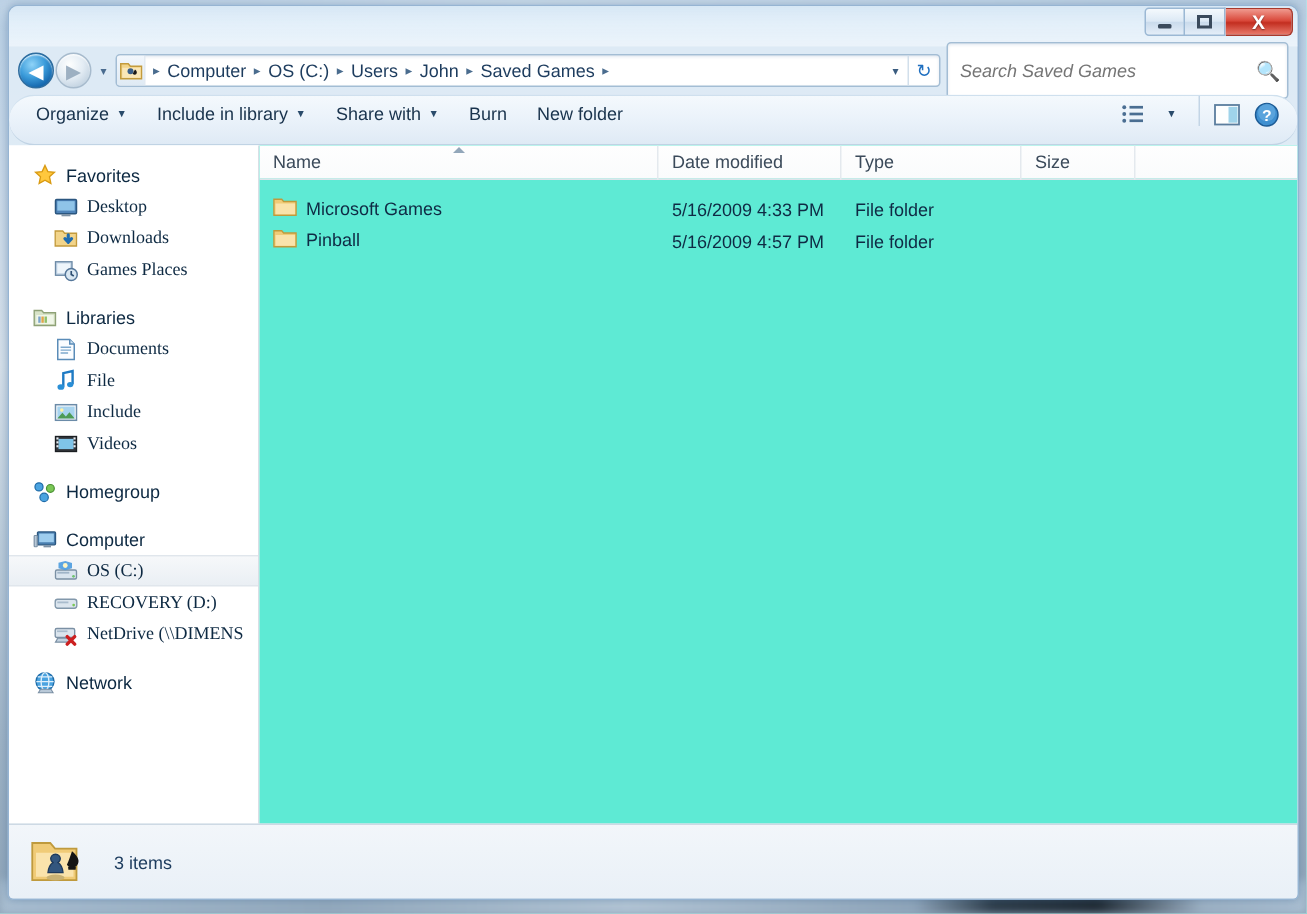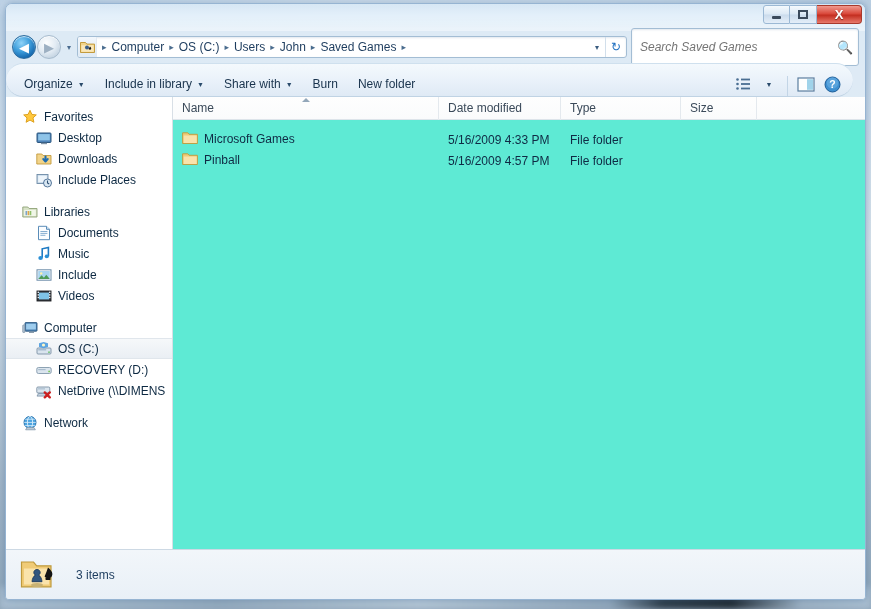--- a/index.html
+++ b/index.html
@@ -123,25 +123,25 @@
   }
   .search-input {
     flex: 1; border: none; outline: none; font-size: 12px;
     font-family: "Liberation Sans", sans-serif;
     font-style: italic; color: #8c8c8c; background: transparent;
   }
   .search-ico { color: #27598c; font-size: 13px; flex: none; }
 
   
   .toolbar {
-    position: absolute; left: 0; top: 59px; right: 12px; height: 34px;
+    position: absolute; left: 0; top: 59px; right: 0; height: 34px;
     background: linear-gradient(180deg,#f4f9fd 0%,#eaf2fa 50%,#dfeaf5 100%);
     border-top: 1px solid #cfe0ee;
     border-bottom: 1px solid #c0d3e4;
-    display: flex; align-items: flex-end; padding: 0 8px; border-radius: 17px;
+    display: flex; align-items: flex-start; padding: 0 8px; border-radius: 17px;
   }
   .tb-btn {
     height: 24px; padding: 0 9px; display: flex; align-items: center; gap: 5px;
     font-size: 12px; color: #19334d; cursor: pointer; border-radius: 3px;
     border: 1px solid transparent; white-space: nowrap;
   }
   .caret { font-size: 7px; color: #2a4b6b; }
   .tb-spacer { flex: 1; }
   .tb-ico {
     width: 26px; height: 24px; display: flex; align-items: center; justify-content: center;
@@ -160,21 +160,21 @@
     width: 167px; flex: none; background: #fff;
     border-right: 1px solid #d8dfe6;
     padding-top: 9px; overflow: hidden;
   }
   .nav-group { margin-bottom: 11px; }
   .nav-row {
     height: 21px; display: flex; align-items: center; gap: 6px;
     padding-left: 16px; font-size: 12px; color: #0d2942;
     cursor: pointer; white-space: nowrap;
   }
-  .nav-row.child { padding-left: 30px; }
+  .nav-row.child { padding-left: 30px; font-family: Liberation Serif, serif; }
   .nav-row.selected {
     background: linear-gradient(180deg,#f6f8fa,#eaeff4);
     border-top: 1px solid #e0e6ec;
     border-bottom: 1px solid #e0e6ec;
     height: 21px;
   }
   .nico { width: 16px; height: 16px; flex: none; display: block; }
 
   
   .filepane { flex: 1; background: #5eead4; position: relative; overflow: hidden; }
@@ -367,21 +367,21 @@
         </div>
         <div class="nav-row child">
           <span class="nico">
             <svg width="16" height="16" viewBox="0 0 16 16">
                 <rect x="1" y="2.5" width="11" height="9" fill="#c6d8e8" stroke="#6d8aa6" stroke-width="0.9"></rect>
                 <rect x="2.2" y="3.7" width="8.6" height="6.4" fill="#eef5fb"></rect>
                 <circle cx="11.5" cy="11" r="4" fill="#d9e7f2" stroke="#55779a" stroke-width="1"></circle>
                 <path d="M11.5 8.6v2.4l1.7 1" stroke="#2d4f72" stroke-width="1.1" fill="none"></path>
               </svg>
           </span>
-          <span>Include Places</span>
+          <span>Games Places</span>
         </div>
       </div>
 
       <div class="nav-group">
         <div class="nav-row">
           <span class="nico">
             <svg width="16" height="16" viewBox="0 0 16 16">
                 <path d="M0.8 3h5l1.3 1.5H15V13H0.8z" fill="#d8e3c8" stroke="#8ea176" stroke-width="0.9"></path>
                 <rect x="2.2" y="6" width="11.6" height="6" fill="#f0f6e8"></rect>
                 <rect x="3.5" y="7" width="1.6" height="4.2" fill="#7ba4cc"></rect>
@@ -402,21 +402,21 @@
           <span>Documents</span>
         </div>
         <div class="nav-row child">
           <span class="nico">
             <svg width="16" height="16" viewBox="0 0 16 16">
                 <path d="M6.2 11.8V2.8l6.2-1.4v8.8" stroke="#1f7bc4" stroke-width="1.6" fill="none"></path>
                 <ellipse cx="4.6" cy="12" rx="2.3" ry="1.9" fill="#2a8fd6"></ellipse>
                 <ellipse cx="10.8" cy="10.4" rx="2.1" ry="1.8" fill="#2a8fd6"></ellipse>
               </svg>
           </span>
-          <span>Music</span>
+          <span>File</span>
         </div>
         <div class="nav-row child">
           <span class="nico">
             <svg width="16" height="16" viewBox="0 0 16 16">
                 <rect x="1" y="2.8" width="14" height="10.4" fill="#fff" stroke="#6b8ba8" stroke-width="1"></rect>
                 <rect x="2.2" y="4" width="11.6" height="8" fill="#a8d4ef"></rect>
                 <circle cx="5.2" cy="6.4" r="1.2" fill="#fff2a8"></circle>
                 <path d="M2.2 12l3.4-3.8 2.3 2.5 2.4-2.9 3.5 4.2z" fill="#4e9b56"></path>
               </svg>
           </span>
@@ -432,20 +432,32 @@
                 <rect x="1.6" y="8.8" width="1.4" height="1.4" fill="#e8eef4"></rect>
                 <rect x="13" y="3.6" width="1.4" height="1.4" fill="#e8eef4"></rect>
                 <rect x="13" y="6.2" width="1.4" height="1.4" fill="#e8eef4"></rect>
                 <rect x="13" y="8.8" width="1.4" height="1.4" fill="#e8eef4"></rect>
               </svg>
           </span>
           <span>Videos</span>
         </div>
       </div>
 
+      <div class="nav-group">
+        <div class="nav-row">
+          <span class="nico">
+            <svg width="16" height="16" viewBox="0 0 16 16">
+                <circle cx="4" cy="4.6" r="2.7" fill="#4aa3e0" stroke="#1f6ba8" stroke-width="0.8"></circle>
+                <circle cx="11.6" cy="5.6" r="2.6" fill="#7ac756" stroke="#4a8f33" stroke-width="0.8"></circle>
+                <circle cx="7.4" cy="11.6" r="2.8" fill="#4aa3e0" stroke="#1f6ba8" stroke-width="0.8"></circle>
+              </svg>
+          </span>
+          <span>Homegroup</span>
+        </div>
+      </div>
 
       <div class="nav-group">
         <div class="nav-row">
           <span class="nico">
             <svg width="16" height="16" viewBox="0 0 16 16">
                 <rect x="3" y="2.6" width="12" height="8.6" rx="0.7" fill="#4a7fb0" stroke="#2a5780" stroke-width="0.9"></rect>
                 <rect x="4.1" y="3.7" width="9.8" height="5.8" fill="#9ecdee"></rect>
                 <rect x="7" y="11.6" width="5" height="1.3" fill="#7d91a4"></rect>
                 <rect x="0.8" y="5" width="2" height="7.5" rx="0.5" fill="#b9c9d8" stroke="#7b90a4" stroke-width="0.8"></rect>
               </svg>

